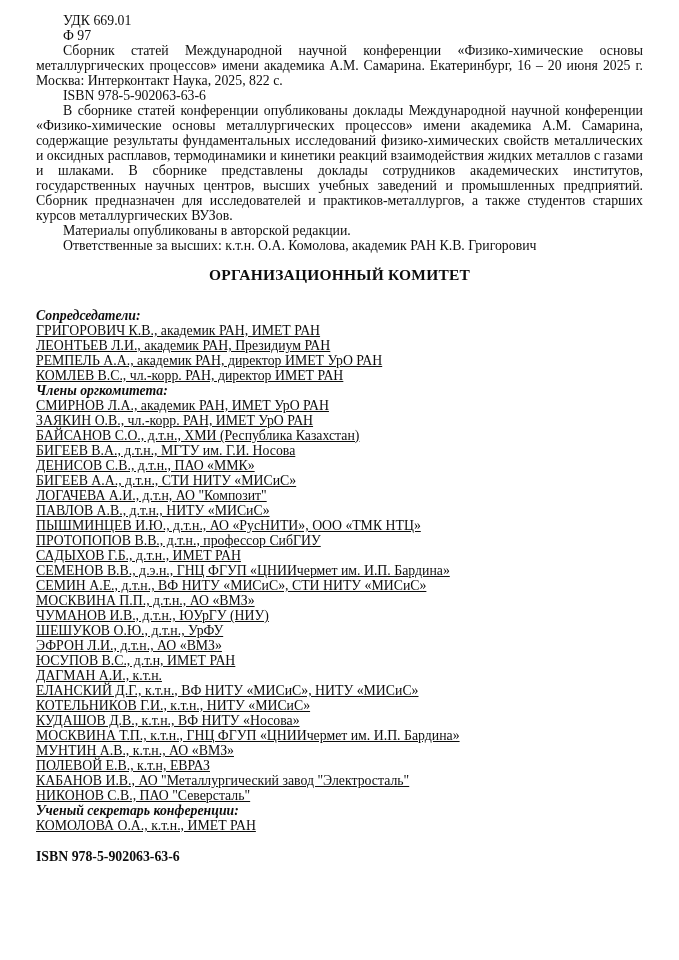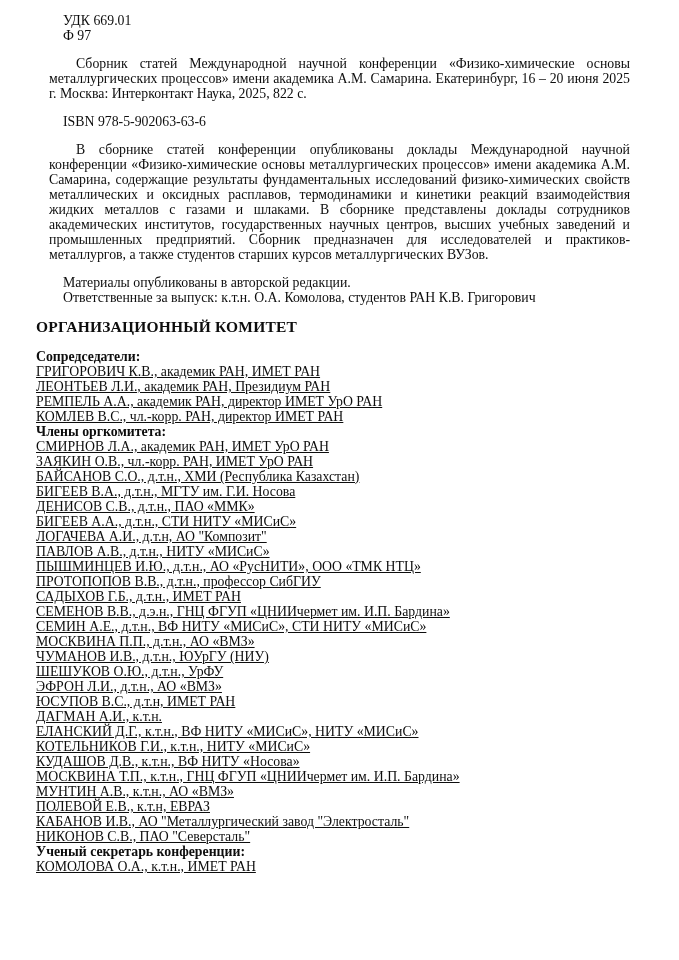--- a/index.html
+++ b/index.html
@@ -21,38 +21,39 @@
     left: 36px;
     right: 36px;
     top: 13px;
     font-size: 13.8px;
     line-height: 15px;
   }
   .codes div {
     margin-left: 27px;
   }
   .para {
-    margin: 13px;
+    margin: 0;
     text-align: justify;
     text-indent: 27px;
   }
   .plain-indent {
     text-indent: 27px;
   }
   .committee-title {
     margin-top: 13px;
-    margin-bottom: 14px;
-    text-align: left;
+    margin-bottom: 25px;
+    text-align: center;
     font-weight: bold;
     font-size: 15.5px;
     line-height: 17px;
     letter-spacing: 0.2px;
   }
   .section-heading {
     font-weight: bold;
+    font-style: italic;
   }
   ul.member-list {
     margin: 0;
     padding: 0;
     list-style: none;
   }
   ul.member-list li {
     white-space: nowrap;
     text-decoration: underline;
   }
@@ -81,21 +82,21 @@
       <div>Ф 97</div>
     </div>
 
     <p class="para">Сборник статей Международной научной конференции «Физико-химические основы металлургических процессов» имени академика А.М. Самарина. Екатеринбург, 16 – 20 июня 2025 г. Москва: Интерконтакт Наука, 2025, 822 с.</p>
 
     <div class="plain-indent">ISBN 978-5-902063-63-6</div>
 
     <p class="para">В сборнике статей конференции опубликованы доклады Международной научной конференции «Физико-химические основы металлургических процессов» имени академика А.М. Самарина, содержащие результаты фундаментальных исследований физико-химических свойств металлических и оксидных расплавов, термодинамики и кинетики реакций взаимодействия жидких металлов с газами и шлаками. В сборнике представлены доклады сотрудников академических институтов, государственных научных центров, высших учебных заведений и промышленных предприятий. Сборник предназначен для исследователей и практиков-металлургов, а также студентов старших курсов металлургических ВУЗов.</p>
 
     <div class="plain-indent">Материалы опубликованы в авторской редакции.</div>
-    <div class="plain-indent">Ответственные за выпуск: к.т.н. О.А. Комолова, студентов РАН К.В. Григорович</div>
+    <div class="plain-indent">Ответственные за высших: к.т.н. О.А. Комолова, академик РАН К.В. Григорович</div>
 
     <div class="committee-title">ОРГАНИЗАЦИОННЫЙ КОМИТЕТ</div>
 
     <div>
       <div class="section-heading">Сопредседатели:</div>
       <ul class="member-list">
         <li>ГРИГОРОВИЧ К.В., академик РАН, ИМЕТ РАН</li>
         <li>ЛЕОНТЬЕВ Л.И., академик РАН, Президиум РАН</li>
         <li>РЕМПЕЛЬ А.А., академик РАН, директор ИМЕТ УрО РАН</li>
         <li>КОМЛЕВ В.С., чл.-корр. РАН, директор ИМЕТ РАН</li>

